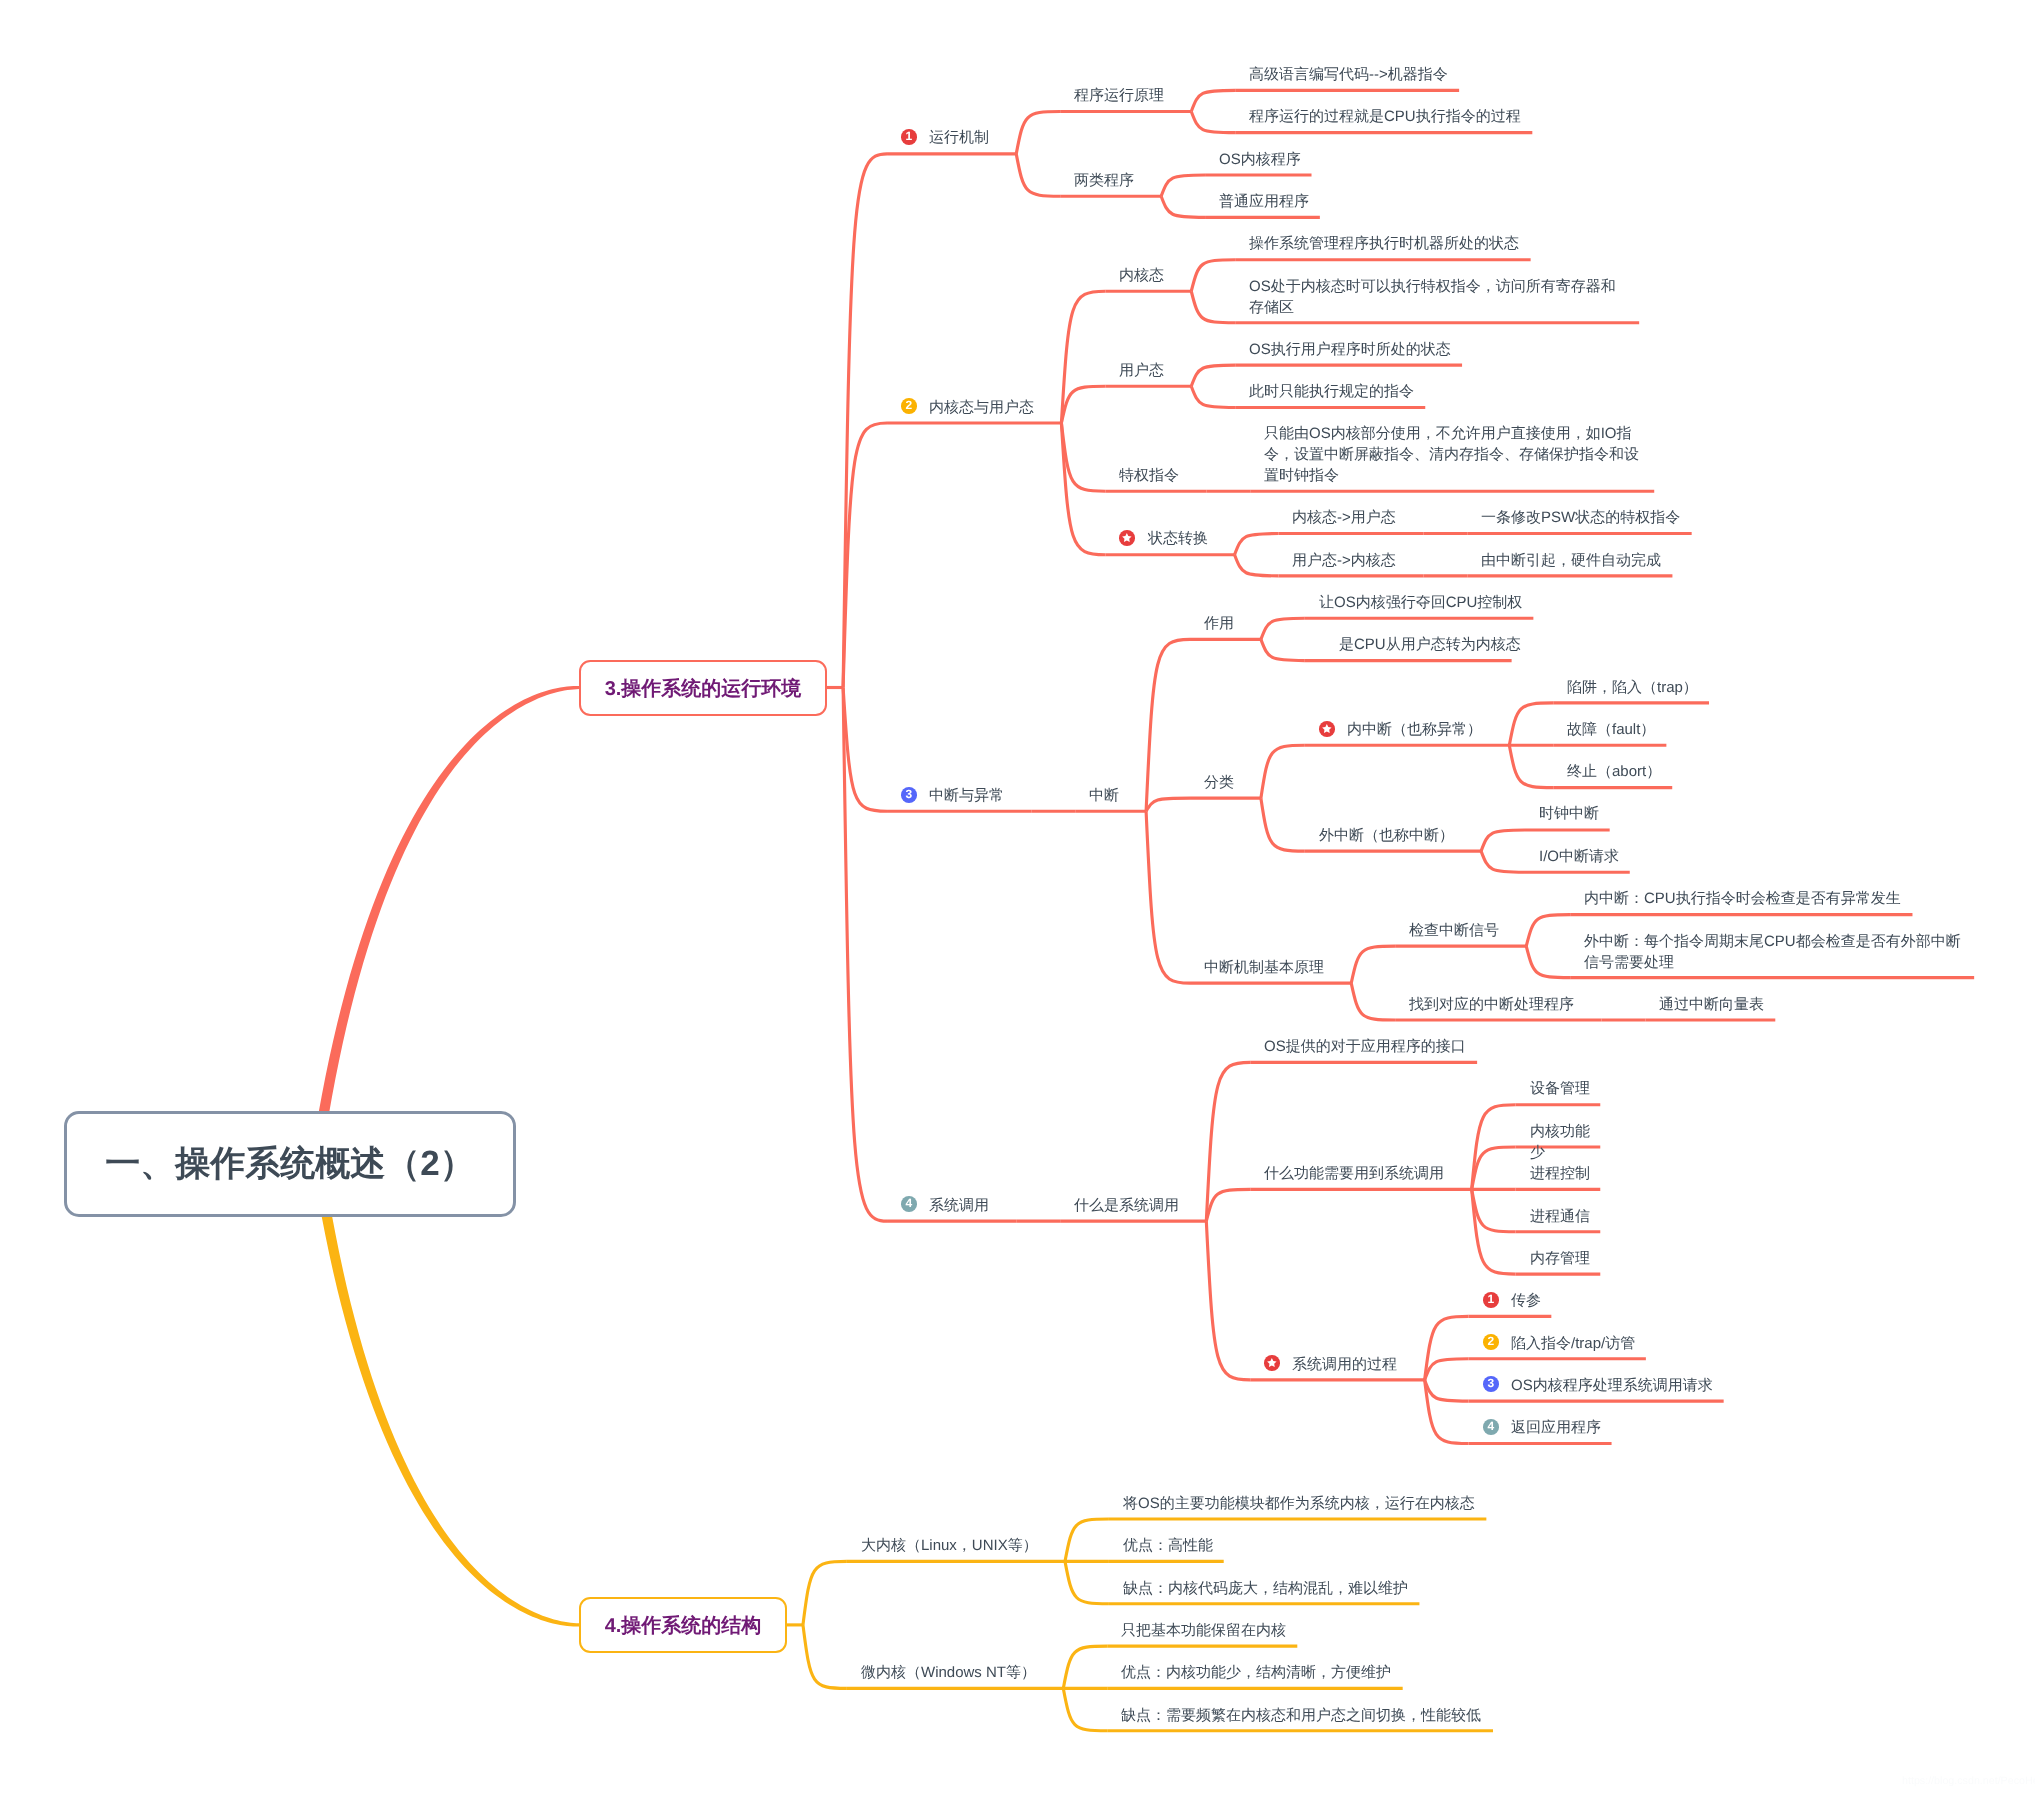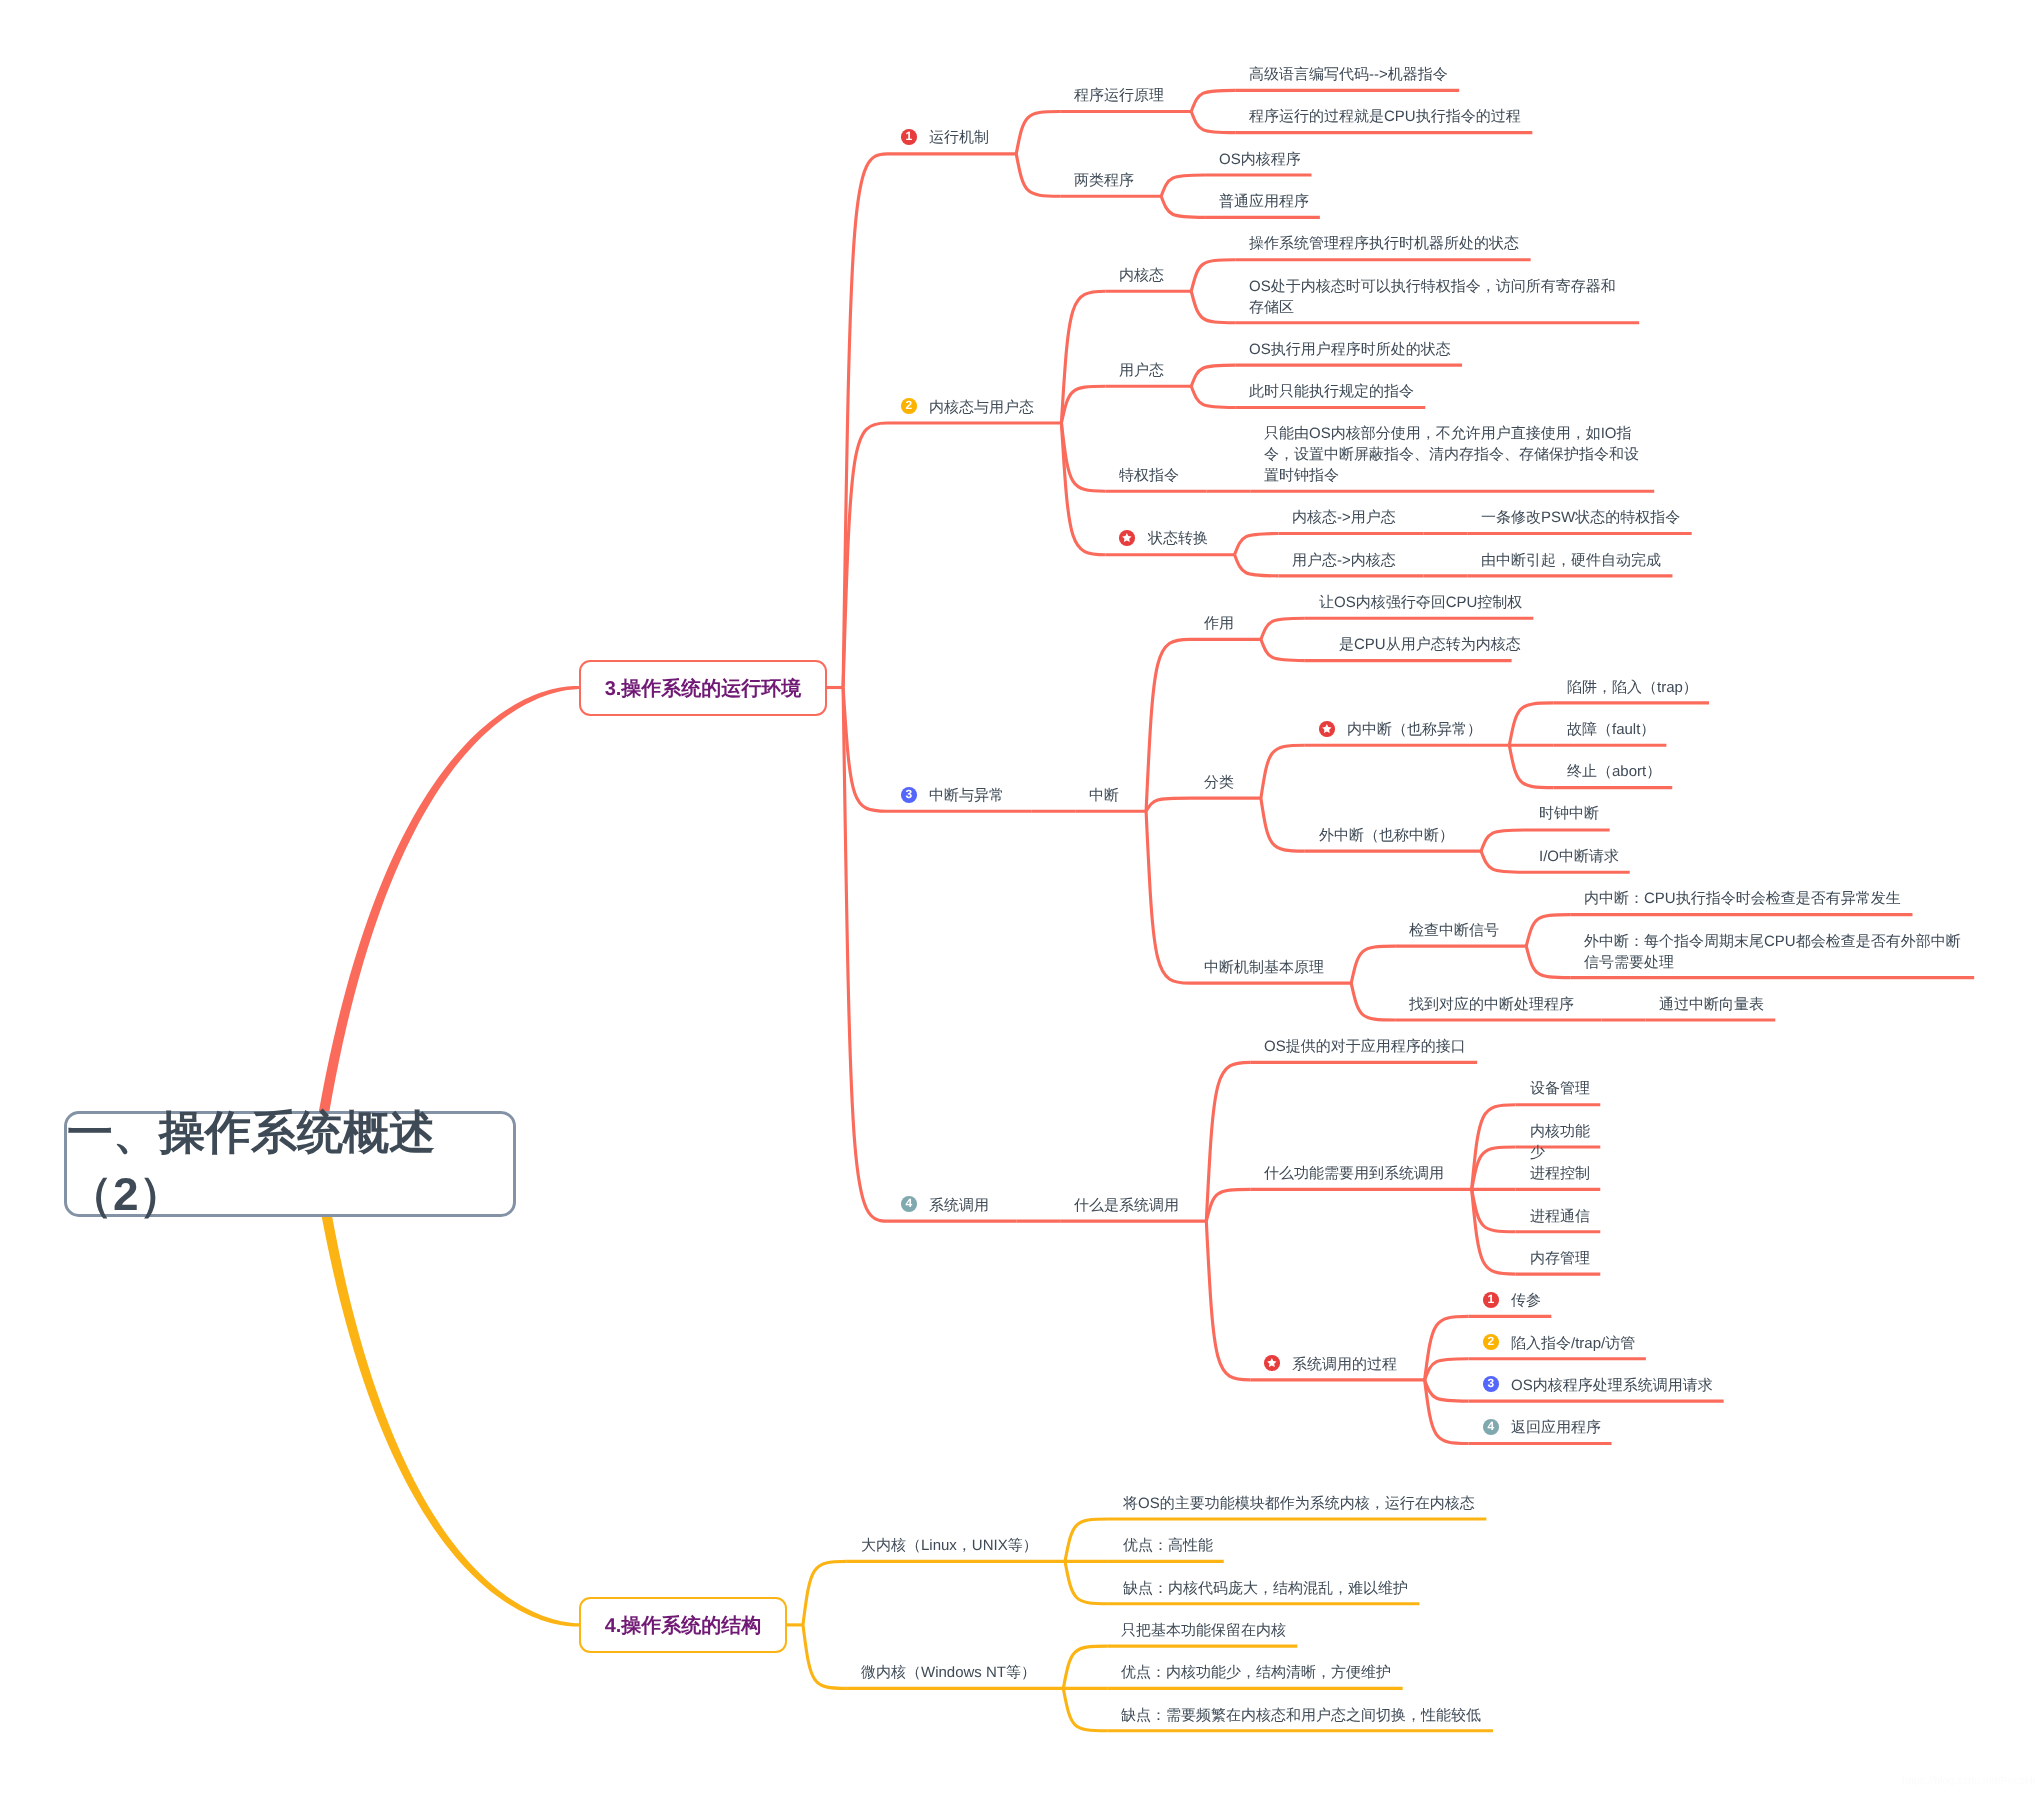--- a/index.html
+++ b/index.html
@@ -146,21 +146,21 @@
       <path d="M 1280 2590.15625 C 1291.9 2685.33125 1294 2691.40625 1350 2691.40625" fill="none" stroke="#fbb413" stroke-width="5" stroke-linecap="butt"></path>
       <path d="M 1350 2691.40625 L 1695.03125 2691.40625" fill="none" stroke="#fbb413" stroke-width="5" stroke-linecap="butt"></path>
       <path d="M 1695.03125 2691.40625 C 1706.93125 2627.95625 1709.03125 2623.90625 1765.03125 2623.90625" fill="none" stroke="#fbb413" stroke-width="5" stroke-linecap="butt"></path>
       <path d="M 1765.03125 2623.90625 L 2068.03125 2623.90625" fill="none" stroke="#fbb413" stroke-width="5" stroke-linecap="butt"></path>
       <path d="M 1695.03125 2691.40625 C 1706.93125 2691.40625 1709.03125 2691.40625 1765.03125 2691.40625" fill="none" stroke="#fbb413" stroke-width="5" stroke-linecap="butt"></path>
       <path d="M 1765.03125 2691.40625 L 2236.03125 2691.40625" fill="none" stroke="#fbb413" stroke-width="5" stroke-linecap="butt"></path>
       <path d="M 1695.03125 2691.40625 C 1706.93125 2754.85625 1709.03125 2758.90625 1765.03125 2758.90625" fill="none" stroke="#fbb413" stroke-width="5" stroke-linecap="butt"></path>
       <path d="M 1765.03125 2758.90625 L 2380.03125 2758.90625" fill="none" stroke="#fbb413" stroke-width="5" stroke-linecap="butt"></path>
     </svg>
   <div id="nodes">
-      <div class="rootbox" style="left: 64px; top: 1111px; width: 452px; height: 106px; font-size: 46px; letter-spacing: 0px;">一、操作系统概述（2）</div>
+      <div class="rootbox" style="left: 64px; top: 1111px; width: 452px; height: 106px; font-size: 35px; letter-spacing: 0px;">一、操作系统概述（2）</div>
       <div class="mainbox" style="left: 579px; top: 660px; width: 248px; height: 56px; font-size: 20px; border-color: rgb(251, 107, 91);">3.操作系统的运行环境</div>
       <div class="node" style="left: 929px; width: 60px; top: 127px;">运行机制</div>
       <div class="badge badge-num" style="left: 901px; top: 129px; width: 15.7px; height: 15.7px; background: rgb(231, 61, 61);">1</div>
       <div class="node" style="left: 1074px; width: 90px; top: 85px;">程序运行原理</div>
       <div class="node" style="left: 1249px; width: 200px; top: 64px;">高级语言编写代码--&gt;机器指令</div>
       <div class="node" style="left: 1249px; width: 273px; top: 106px;">程序运行的过程就是CPU执行指令的过程</div>
       <div class="node" style="left: 1074px; width: 60px; top: 170px;">两类程序</div>
       <div class="node" style="left: 1219px; width: 82px; top: 149px;">OS内核程序</div>
       <div class="node" style="left: 1219px; width: 90px; top: 191px;">普通应用程序</div>
       <div class="node" style="left: 929px; width: 105px; top: 397px;">内核态与用户态</div>

